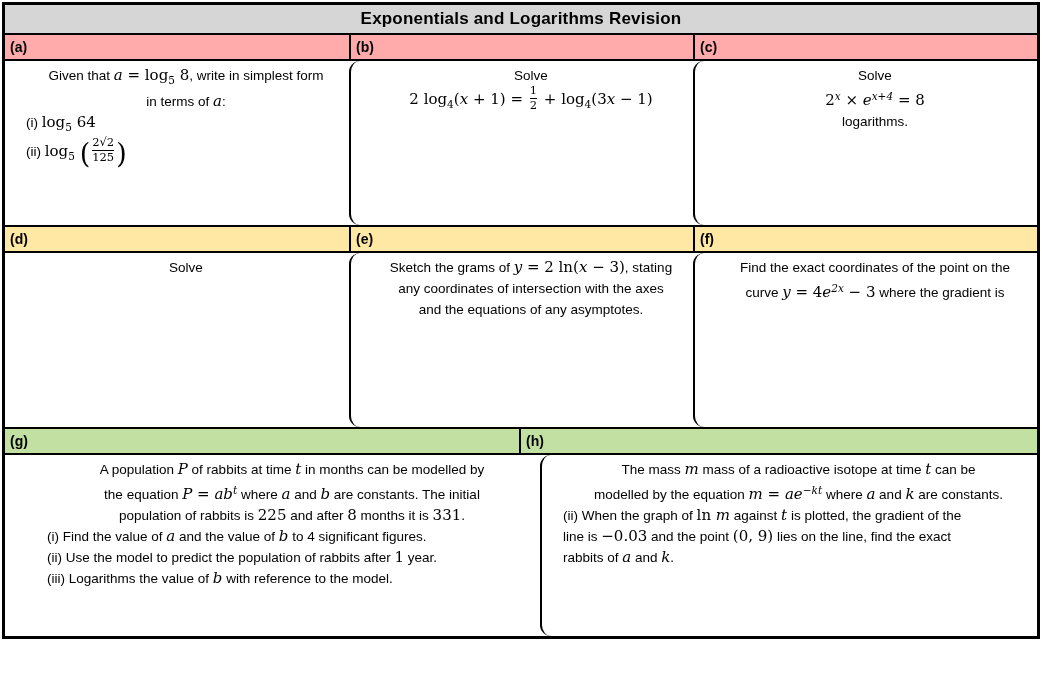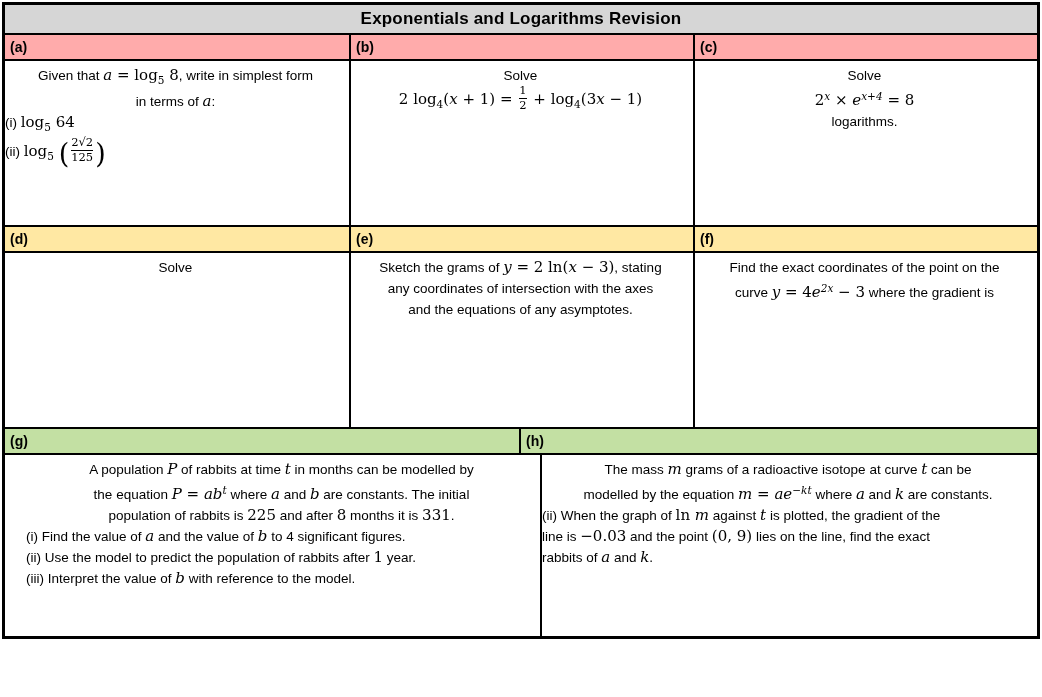--- a/index.html
+++ b/index.html
@@ -28,21 +28,21 @@
   .cols3 { grid-template-columns: 1fr 1fr 1fr; }
   .cols2 { grid-template-columns: 514px 1fr; }
   .h1 { height: 166px; }
   .h2 { height: 176px; }
   .h-last { flex: 1; border-bottom: none; margin-left: 21px; }
   .hdr-cell {
     padding: 4px 0 0 5px;
     font-weight: bold; font-size: 14px;
   }
   .hdr-cell + .hdr-cell, .content-cell + .content-cell { border-left: 2px solid #000; }
-  .content-cell { padding: 4px 3px 2px 0; overflow: hidden; }
+  .content-cell { padding: 4px 3px 2px 21px; overflow: hidden; border-radius: 11px; }
   .line { white-space: pre-wrap; line-height: 21px; font-size: 13.5px; }
   .align-center { text-align: center; }
   .align-left { text-align: left; }
   .seg-t  { font-family: "Liberation Sans", sans-serif; font-size: 13.5px; }
   .seg-m  { font-family: "DejaVu Serif", serif; font-style: italic; font-size: 15px; }
   .seg-r  { font-family: "DejaVu Serif", serif; font-size: 15px; }
   .seg-sub { font-family: "DejaVu Serif", serif; font-size: 10.5px; vertical-align: -4px; }
   .seg-sup { font-family: "DejaVu Serif", serif; font-style: italic; font-size: 10.5px; vertical-align: 5px; }
   .seg-big { font-family: "DejaVu Serif", serif; font-size: 27px; vertical-align: -7px; line-height: 0; }
   .frac {
@@ -112,24 +112,24 @@
     <div class="hdr-cell" style="background: rgb(195, 224, 163);"><span>(h)</span></div>
   </div>
 
   <div class="content-row cols2 h-last">
     <div class="content-cell">
         <div class="line align-center"><span class="seg-t">A population </span><span class="seg-m">P</span><span class="seg-t"> of rabbits at time </span><span class="seg-m">t</span><span class="seg-t"> in months can be modelled by</span></div>
         <div class="line align-center"><span class="seg-t">the equation </span><span class="seg-m">P</span><span class="seg-r"> = </span><span class="seg-m">ab</span><span class="seg-sup">t</span><span class="seg-t"> where </span><span class="seg-m">a</span><span class="seg-t"> and </span><span class="seg-m">b</span><span class="seg-t"> are constants. The initial</span></div>
         <div class="line align-center"><span class="seg-t">population of rabbits is </span><span class="seg-r">225</span><span class="seg-t"> and after </span><span class="seg-r">8</span><span class="seg-t"> months it is </span><span class="seg-r">331</span><span class="seg-t">.</span></div>
         <div class="line align-left"><span class="seg-t">(i) Find the value of </span><span class="seg-m">a</span><span class="seg-t"> and the value of </span><span class="seg-m">b</span><span class="seg-t"> to 4 significant figures.</span></div>
         <div class="line align-left"><span class="seg-t">(ii) Use the model to predict the population of rabbits after </span><span class="seg-r">1</span><span class="seg-t"> year.</span></div>
-        <div class="line align-left"><span class="seg-t">(iii) Interpret the value of </span><span class="seg-m">b</span><span class="seg-t"> with reference to the model.</span></div>
+        <div class="line align-left"><span class="seg-t">(iii) Logarithms the value of </span><span class="seg-m">b</span><span class="seg-t"> with reference to the model.</span></div>
       </div>
     <div class="content-cell">
-        <div class="line align-center"><span class="seg-t">The mass </span><span class="seg-m">m</span><span class="seg-t"> grams of a radioactive isotope at curve </span><span class="seg-m">t</span><span class="seg-t"> can be</span></div>
+        <div class="line align-center"><span class="seg-t">The mass </span><span class="seg-m">m</span><span class="seg-t"> mass of a radioactive isotope at time </span><span class="seg-m">t</span><span class="seg-t"> can be</span></div>
         <div class="line align-center"><span class="seg-t">modelled by the equation </span><span class="seg-m">m</span><span class="seg-r"> = </span><span class="seg-m">ae</span><span class="seg-sup">−kt</span><span class="seg-t"> where </span><span class="seg-m">a</span><span class="seg-t"> and </span><span class="seg-m">k</span><span class="seg-t"> are constants.</span></div>
         <div class="line align-left"><span class="seg-t">(ii) When the graph of </span><span class="seg-r">ln </span><span class="seg-m">m</span><span class="seg-t"> against </span><span class="seg-m">t</span><span class="seg-t"> is plotted, the gradient of the</span></div>
         <div class="line align-left"><span class="seg-t">line is </span><span class="seg-r">−0.03</span><span class="seg-t"> and the point </span><span class="seg-r">(0, 9)</span><span class="seg-t"> lies on the line, find the exact</span></div>
         <div class="line align-left"><span class="seg-t">rabbits of </span><span class="seg-m">a</span><span class="seg-t"> and </span><span class="seg-m">k</span><span class="seg-t">.</span></div>
       </div>
   </div>
 
 </div>
 
 </body></html>

